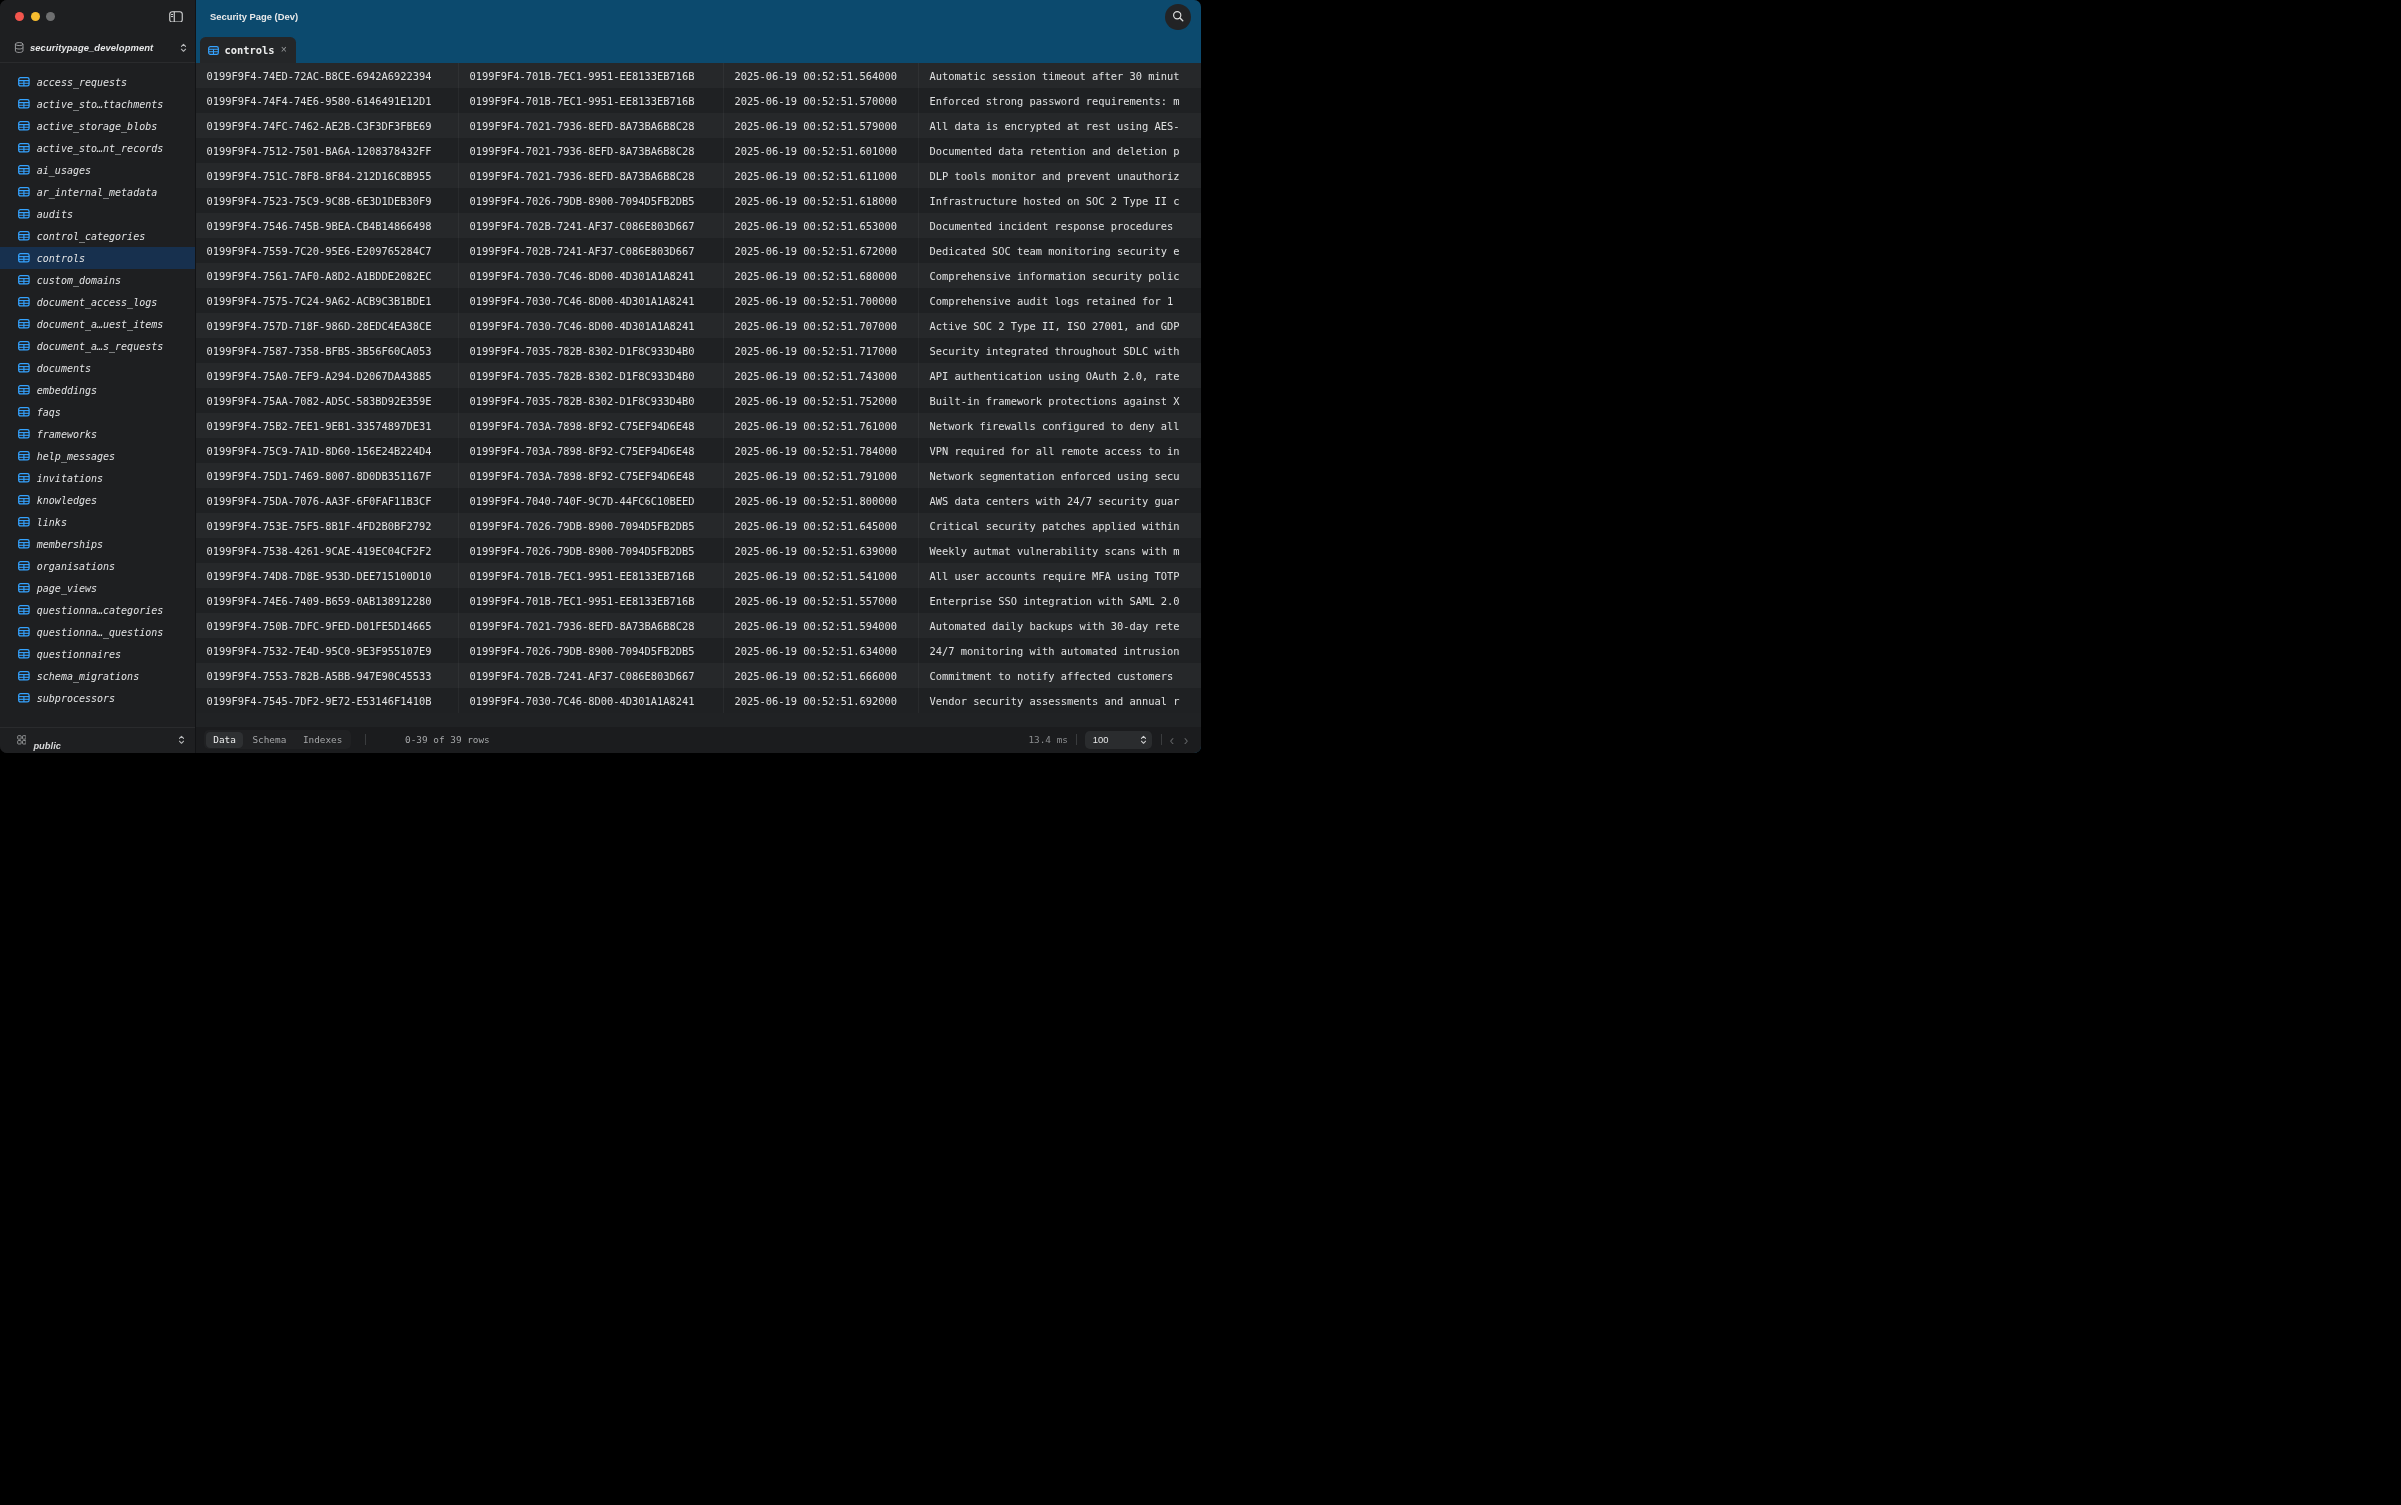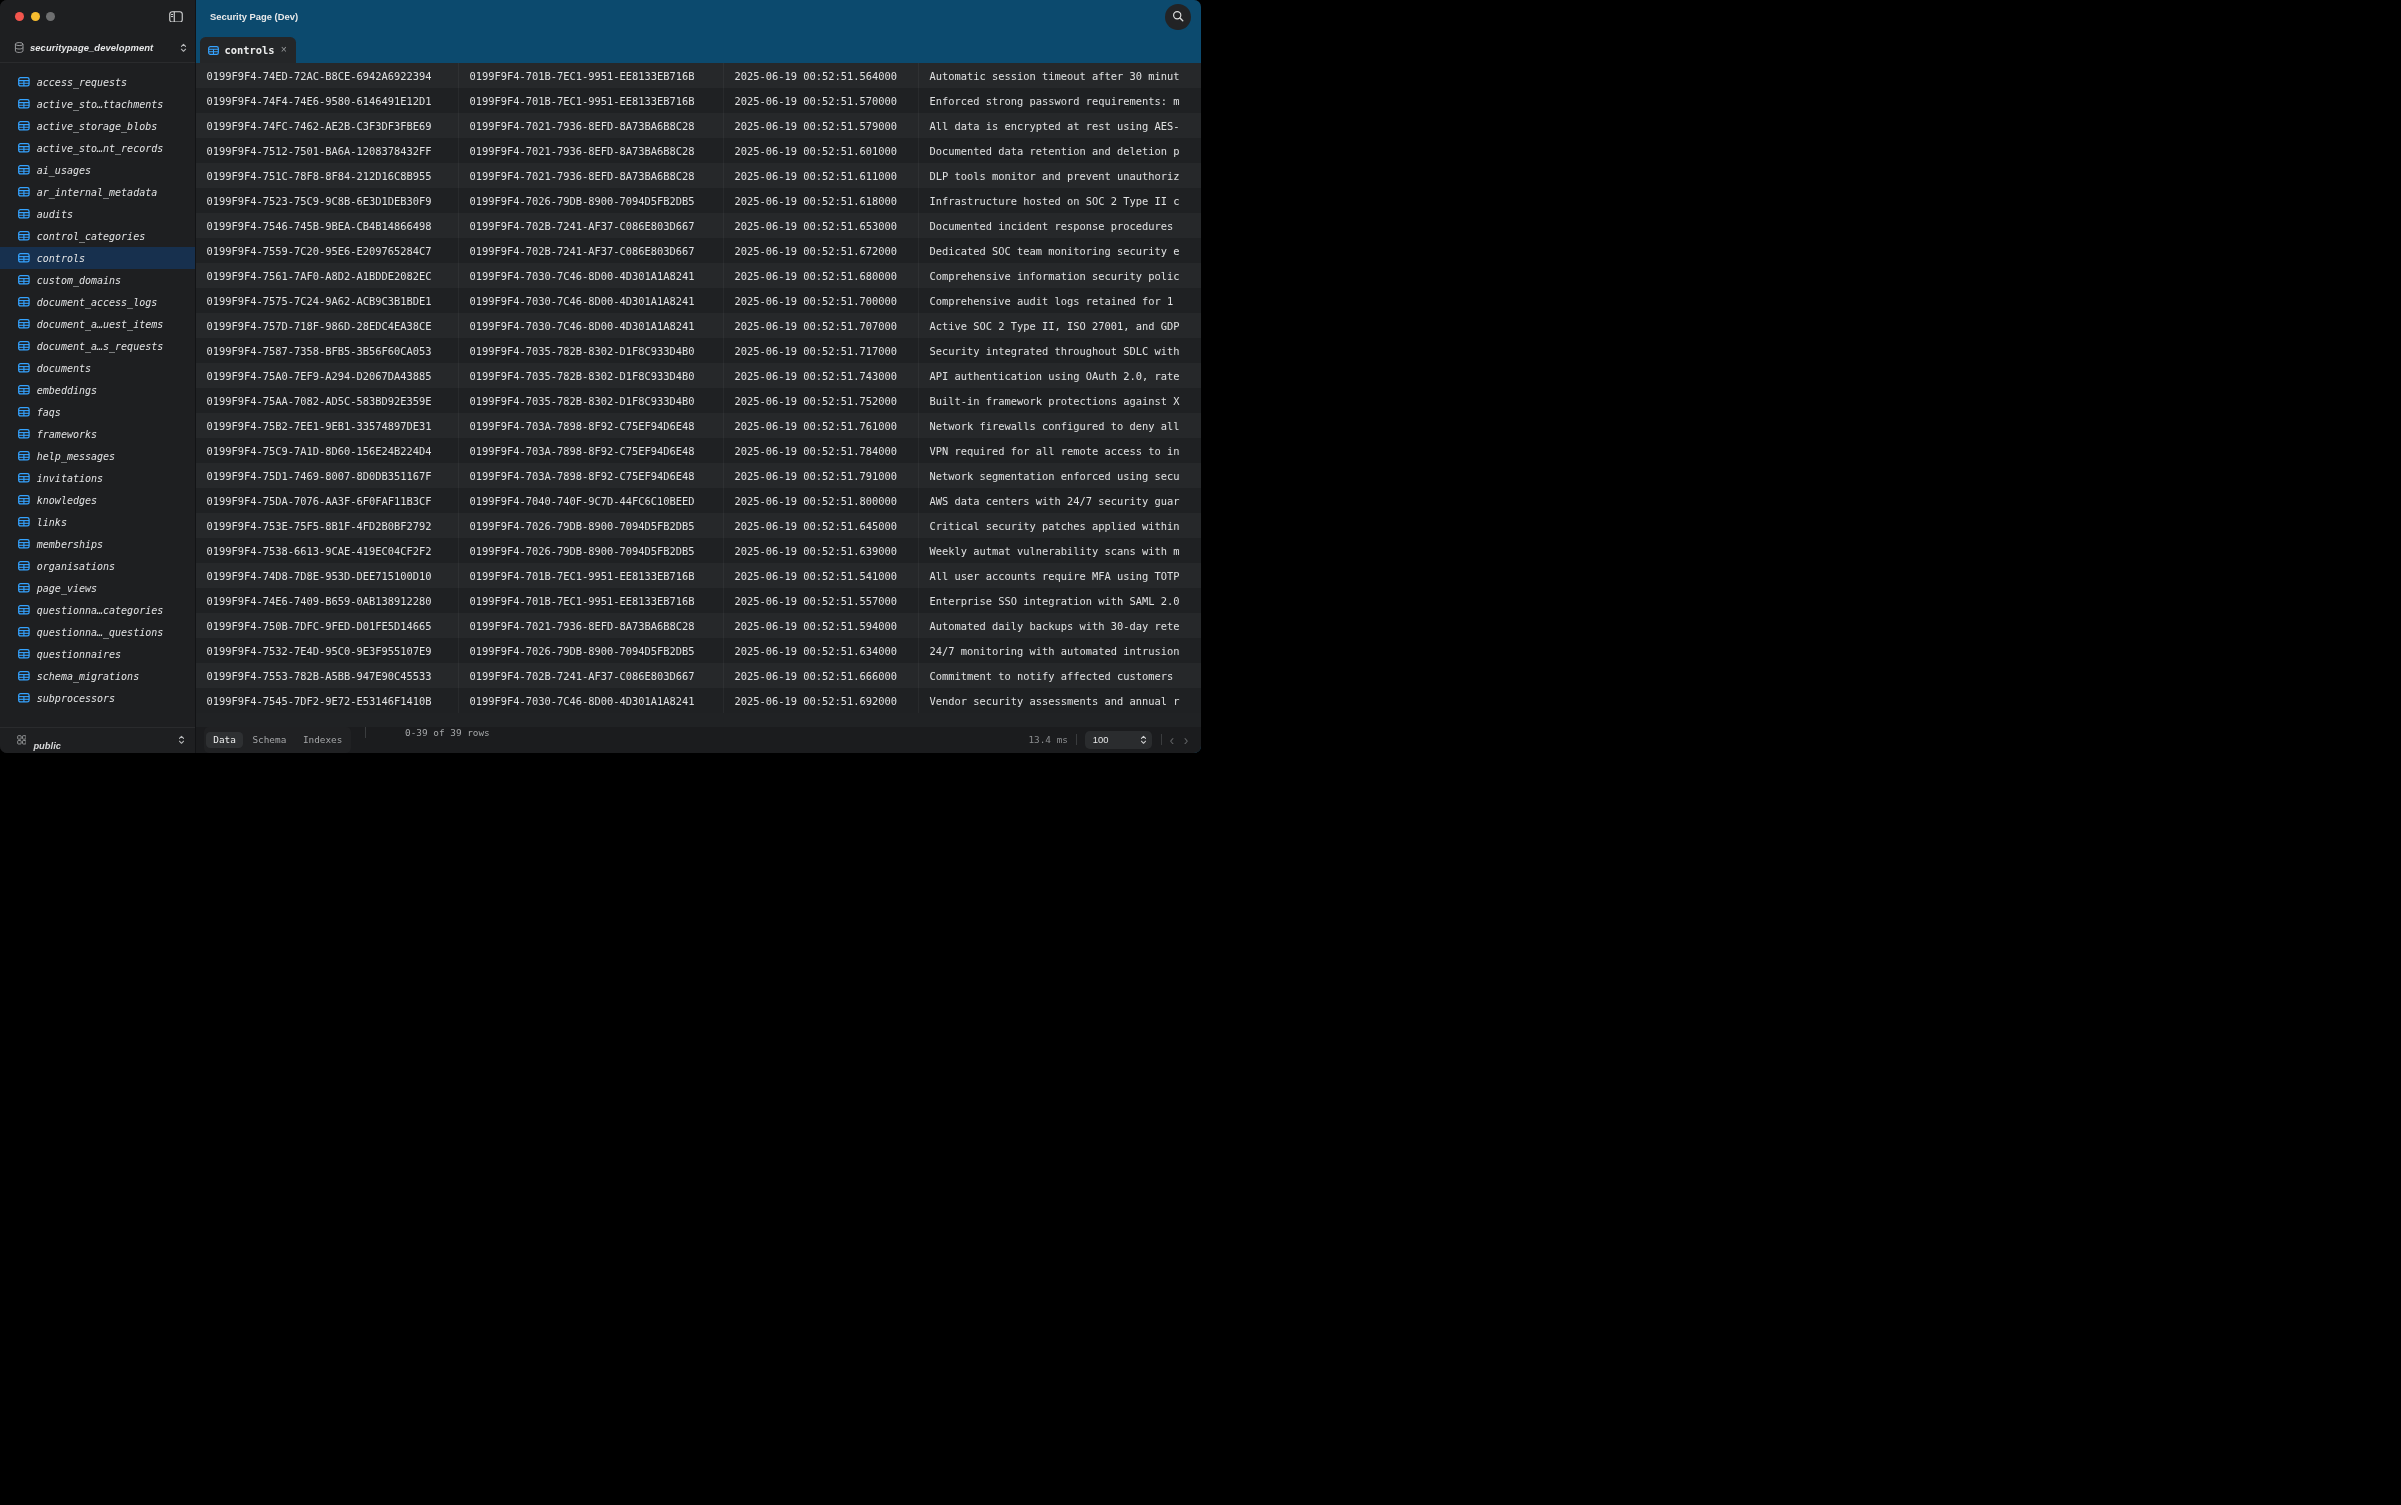--- a/index.html
+++ b/index.html
@@ -57,21 +57,21 @@
   .rows { flex:1; overflow:hidden; background:#202224; }
   .row { display:grid; grid-template-columns:263px 265px 195px 1fr; height:25px; }
   .rows > .row:nth-child(even) { background:#1f2123; }   
   .rows > .row:nth-child(odd)  { background:#272929; background:#26282a; }
   .cell { font-family:"DejaVu Sans Mono", monospace; font-size:10.4px; color:#e0e1e2;
           display:flex; align-items:center; padding-left:10.4px; white-space:nowrap; overflow:hidden;
           border-right:0.7px solid rgba(255,255,255,.045); }
   .cell:last-child { border-right:none; }
 
   
-  .statusbar { height:26.4px; background:#1b1c1e; display:flex; 
+  .statusbar { height:26.4px; background:#1b1c1e; display:flex; align-items:center;
                padding:0 9.7px 0 8.3px; gap:14px; }
   .seg { display:flex; align-items:center; gap:1.4px; background:#202123; border-radius:4.9px; padding:1.4px; }
   .seg-tab { font-family:"DejaVu Sans Mono", monospace; font-size:9.4px; color:#a4a6a8;
              padding:2.8px 7.6px; border-radius:4.2px; }
   .seg-tab.is-active { background:#2e3032; color:#eceded; }
   .vsep { width:0.7px; height:11px; background:#3a3c3e; }
   .rowinfo { font-family:"DejaVu Sans Mono", monospace; font-size:9.4px; color:#a4a6a8;margin-left:25px; }
   .sb-right { margin-left:auto; display:flex; align-items:center; gap:8.3px; }
   .qtime { font-family:"DejaVu Sans Mono", monospace; font-size:9.4px; color:#8c8e90; }
   .pagesize { width:67px; height:18px; background:#2a2c2e; border-radius:4.9px; display:flex;
@@ -647,21 +647,21 @@
         </div>
 
         <div class="row">
           <div class="cell">0199F9F4-753E-75F5-8B1F-4FD2B0BF2792</div>
           <div class="cell">0199F9F4-7026-79DB-8900-7094D5FB2DB5</div>
           <div class="cell">2025-06-19 00:52:51.645000</div>
           <div class="cell">Critical security patches applied within</div>
         </div>
 
         <div class="row">
-          <div class="cell">0199F9F4-7538-6613-9CAE-419EC04CF2F2</div>
+          <div class="cell">0199F9F4-7538-4261-9CAE-419EC04CF2F2</div>
           <div class="cell">0199F9F4-7026-79DB-8900-7094D5FB2DB5</div>
           <div class="cell">2025-06-19 00:52:51.639000</div>
           <div class="cell">Weekly autmat vulnerability scans with m</div>
         </div>
 
         <div class="row">
           <div class="cell">0199F9F4-74D8-7D8E-953D-DEE715100D10</div>
           <div class="cell">0199F9F4-701B-7EC1-9951-EE8133EB716B</div>
           <div class="cell">2025-06-19 00:52:51.541000</div>
           <div class="cell">All user accounts require MFA using TOTP</div>

